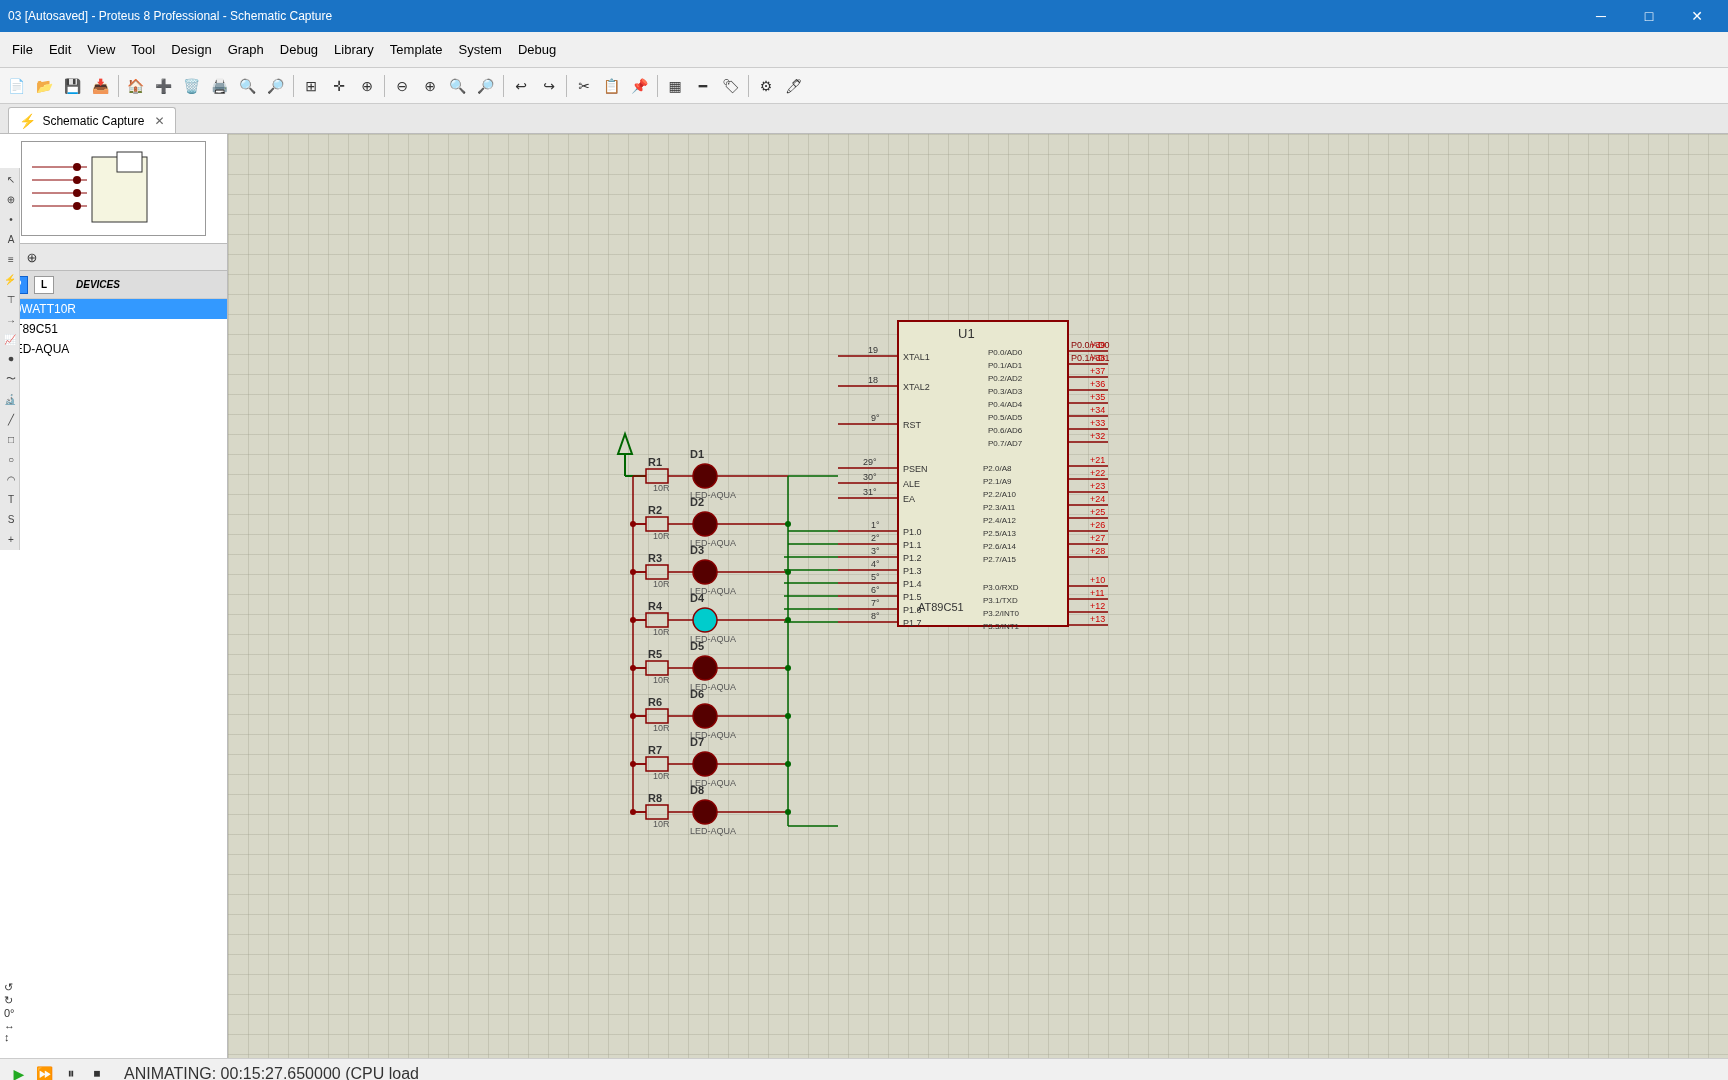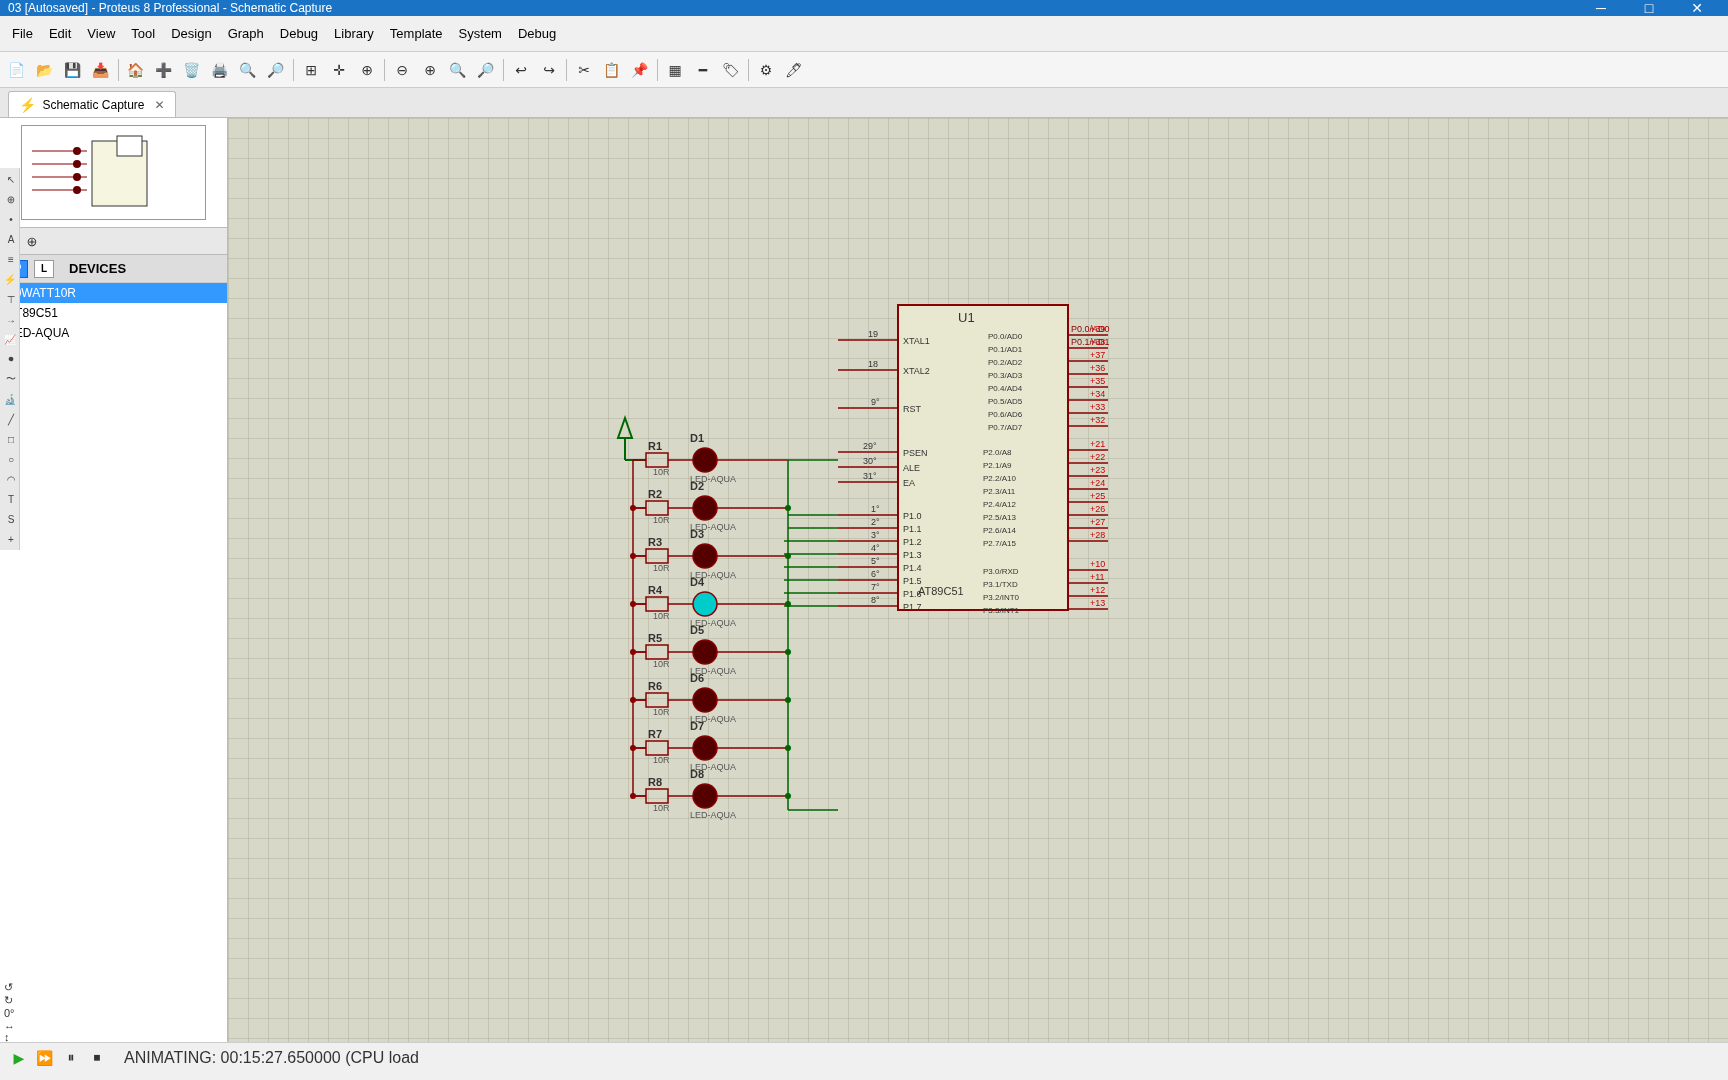--- a/index.html
+++ b/index.html
@@ -1,19 +1,19 @@
 <!DOCTYPE html>
 <html><head>
   <meta charset="utf-8">
   <style>
     * { margin: 0; padding: 0; box-sizing: border-box; }
     body { width: 1728px; height: 1080px; overflow: hidden; font-family: 'Segoe UI', Arial, sans-serif; font-size: 12px; background: #f0f0f0; }
 
     
-    #titlebar { height: 16px; background: #1a73c5; display: flex; align-items: center; justify-content: space-between; padding: 0 8px; color: white; }
+    #titlebar { height: 16px; background: #1a73c5; display: flex; align-items: center; justify-content: space-between; padding: 16px 8px; color: white; }
     #titlebar .title { font-size: 12px; font-weight: normal; }
     #titlebar .win-controls { display: flex; gap: 2px; }
     #titlebar .win-btn { width: 46px; height: 32px; display: flex; align-items: center; justify-content: center; color: white; cursor: pointer; font-size: 14px; }
 
     
     #menubar { height: 36px; background: #f0f0f0; display: flex; align-items: center; padding: 0 4px; border-bottom: 1px solid #ccc; }
     #menubar .menu-item { padding: 4px 8px; cursor: pointer; font-size: 13px; }
 
     
     #toolbar { height: 36px; background: #f5f5f5; display: flex; align-items: center; padding: 0 4px; border-bottom: 1px solid #ccc; gap: 2px; flex-wrap: wrap; }
@@ -164,21 +164,21 @@
     <div style="display:flex; flex-direction:row; border-bottom:1px solid #bbb; background:#e8e8e8; padding:2px;">
       <div class="side-tool" style="font-size:16px;">↖</div>
       <div class="side-tool">⊕</div>
       <div style="flex:1"></div>
     </div>
 
     <div id="devices-panel">
       <div id="devices-header">
         <div class="dev-btn active">P</div>
         <div class="dev-btn">L</div>
-        <span style="font-size:13px; font-weight:bold; margin-left:9px;">DEVICES</span>
+        <span style="font-size:10px; font-weight:bold; margin-left:16px;font-style:italic;">DEVICES</span>
       </div>
       <div id="devices-list">
         <div class="device-item selected">10WATT10R</div>
         <div class="device-item">AT89C51</div>
         <div class="device-item">LED-AQUA</div>
       </div>
     </div>
 
     <div style="position:absolute; left:0; top:calc(110px + 30px + 28px); display:flex; flex-direction:column; gap:2px; padding:2px; background:#e8e8e8; border-right:1px solid #ccc; height:auto; z-index:10; width:20px;">
       <div class="lt-tool">↖</div>

